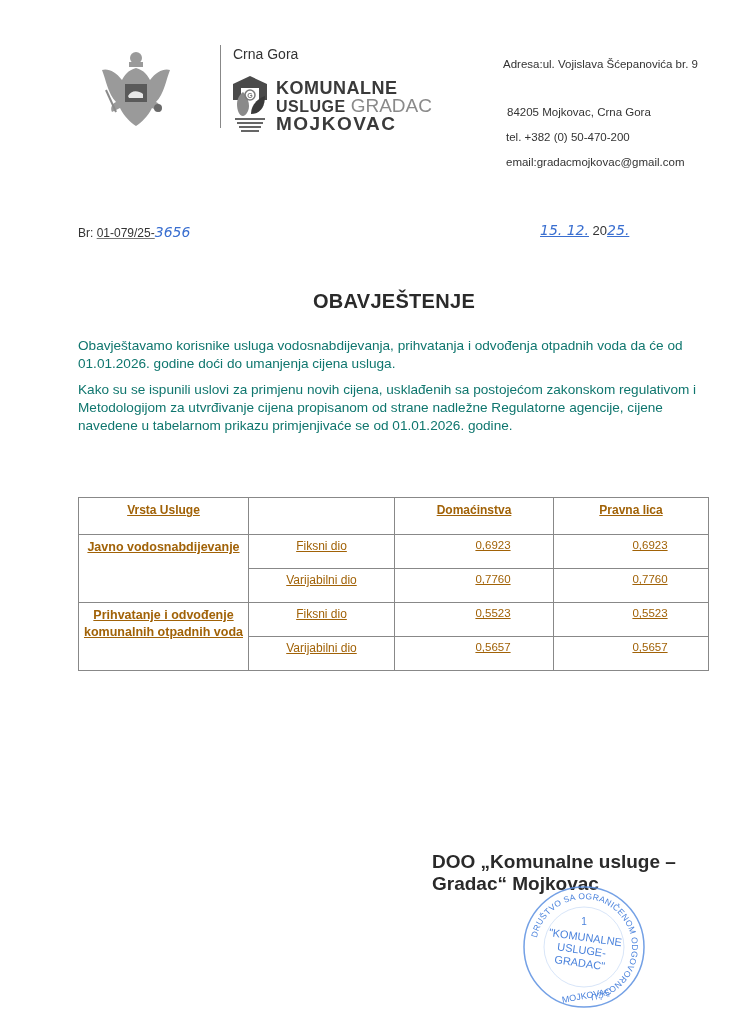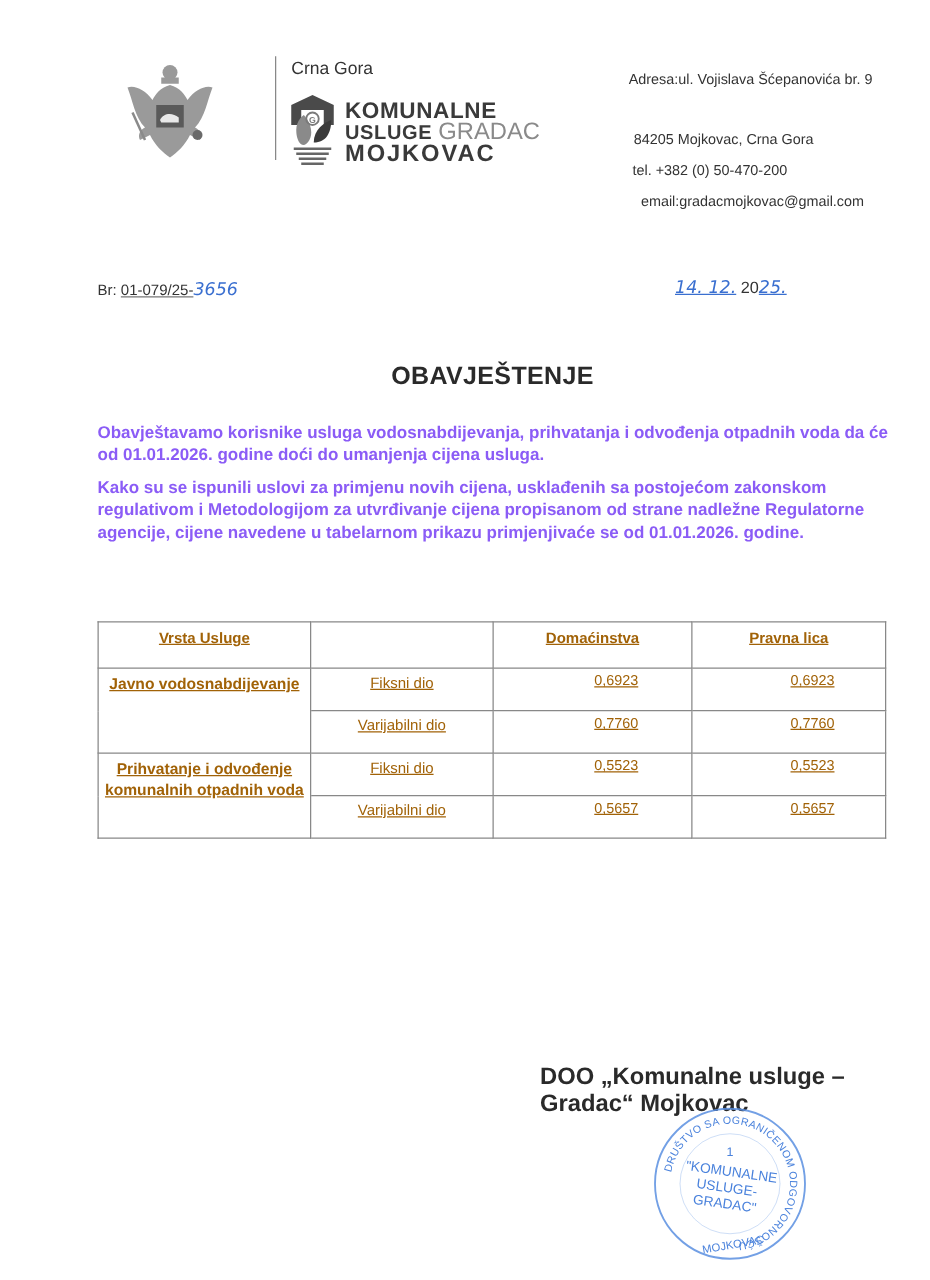--- a/index.html
+++ b/index.html
@@ -15,30 +15,30 @@
   .logo-icon { left: 229px; top: 74px; width: 42px; height: 60px; }
   .logo-text { left: 276px; top: 80px; font-weight: bold; color: #3a3a3a; line-height: 17px; font-size: 18px; letter-spacing: 0.5px; }
   .logo-text .l1 { font-size: 18px; }
   .logo-text .l2 { font-size: 16px; }
   .logo-text .l2 .gr { font-weight: normal; color: #8a8a8a; font-size: 19px; letter-spacing: 0; }
   .logo-text .l3 { font-size: 19px; letter-spacing: 1.5px; }
   .contact { left: 503px; top: 52px; font-size: 11.5px; color: #333; line-height: 25px; }
   .contact div { white-space: nowrap; }
   .contact .i1 { padding-left: 4px; margin-top: 23px; }
   .contact .i2 { padding-left: 3px; }
-  .contact .i3 { padding-left: 3px; text-align: center; }
+  .contact .i3 { padding-left: 3px; }
 
   .ref { left: 78px; top: 224px; font-size: 12px; color: #333; }
   .ref .num { text-decoration: underline; text-decoration-color: #777; }
   .hand { font-family: "DejaVu Sans", sans-serif; color: #3a6fd0; font-style: italic; font-size: 14px; }
   .date { left: 540px; top: 222px; font-size: 13px; color: #333; }
   .date .hand { text-decoration: underline; }
 
   .title { left: 0; width: 744px; top: 290px; text-align: center; font-size: 20px; font-weight: bold; color: #2a2a2a; letter-spacing: 0.3px; padding-left: 22px; }
-  .para { left: 78px; width: 640px; font-size: 13.6px; line-height: 18px; color: #8b5cf6; font-weight: bold; }
+  .para { left: 78px; width: 640px; font-size: 13.6px; line-height: 18px; color: #0f766e; }
   .p1 { top: 337px; }
   .p2 { top: 381px; }
 
   table.prices {
     position: absolute; left: 78px; top: 497px; width: 631px; border-collapse: collapse;
     font-size: 12px; color: #a16207; text-decoration: underline;
   }
   table.prices td, table.prices th { border: 1px solid #888; vertical-align: top; padding: 4px 4px 0 4px; text-align: center; }
   table.prices th { font-weight: bold; height: 31px; padding-top: 5px; }
   table.prices .svc { font-weight: bold; font-size: 12.5px; line-height: 17px; }
@@ -92,21 +92,21 @@
   <div class="i1">84205 Mojkovac, Crna Gora</div>
   <div class="i2">tel. +382 (0) 50-470-200</div>
   <div class="i3">email:gradacmojkovac@gmail.com</div>
 </div>
 
 <div class="abs ref">
   <span>Br: </span><span class="num">01-079/25-</span><span class="hand">3656</span>
 </div>
 
 <div class="abs date">
-  <span class="hand">14. 12.</span><span> 20</span><span class="hand">25.</span>
+  <span class="hand">15. 12.</span><span> 20</span><span class="hand">25.</span>
 </div>
 
 <div class="abs title">OBAVJEŠTENJE</div>
 
 <div class="abs para p1">Obavještavamo korisnike usluga vodosnabdijevanja, prihvatanja i odvođenja otpadnih voda da će od 01.01.2026. godine doći do umanjenja cijena usluga.</div>
 <div class="abs para p2">Kako su se ispunili uslovi za primjenu novih cijena, usklađenih sa postojećom zakonskom regulativom i Metodologijom za utvrđivanje cijena propisanom od strane nadležne Regulatorne agencije, cijene navedene u tabelarnom prikazu primjenjivaće se od 01.01.2026. godine.</div>
 
 <table class="prices">
   <tbody>
       <tr>

